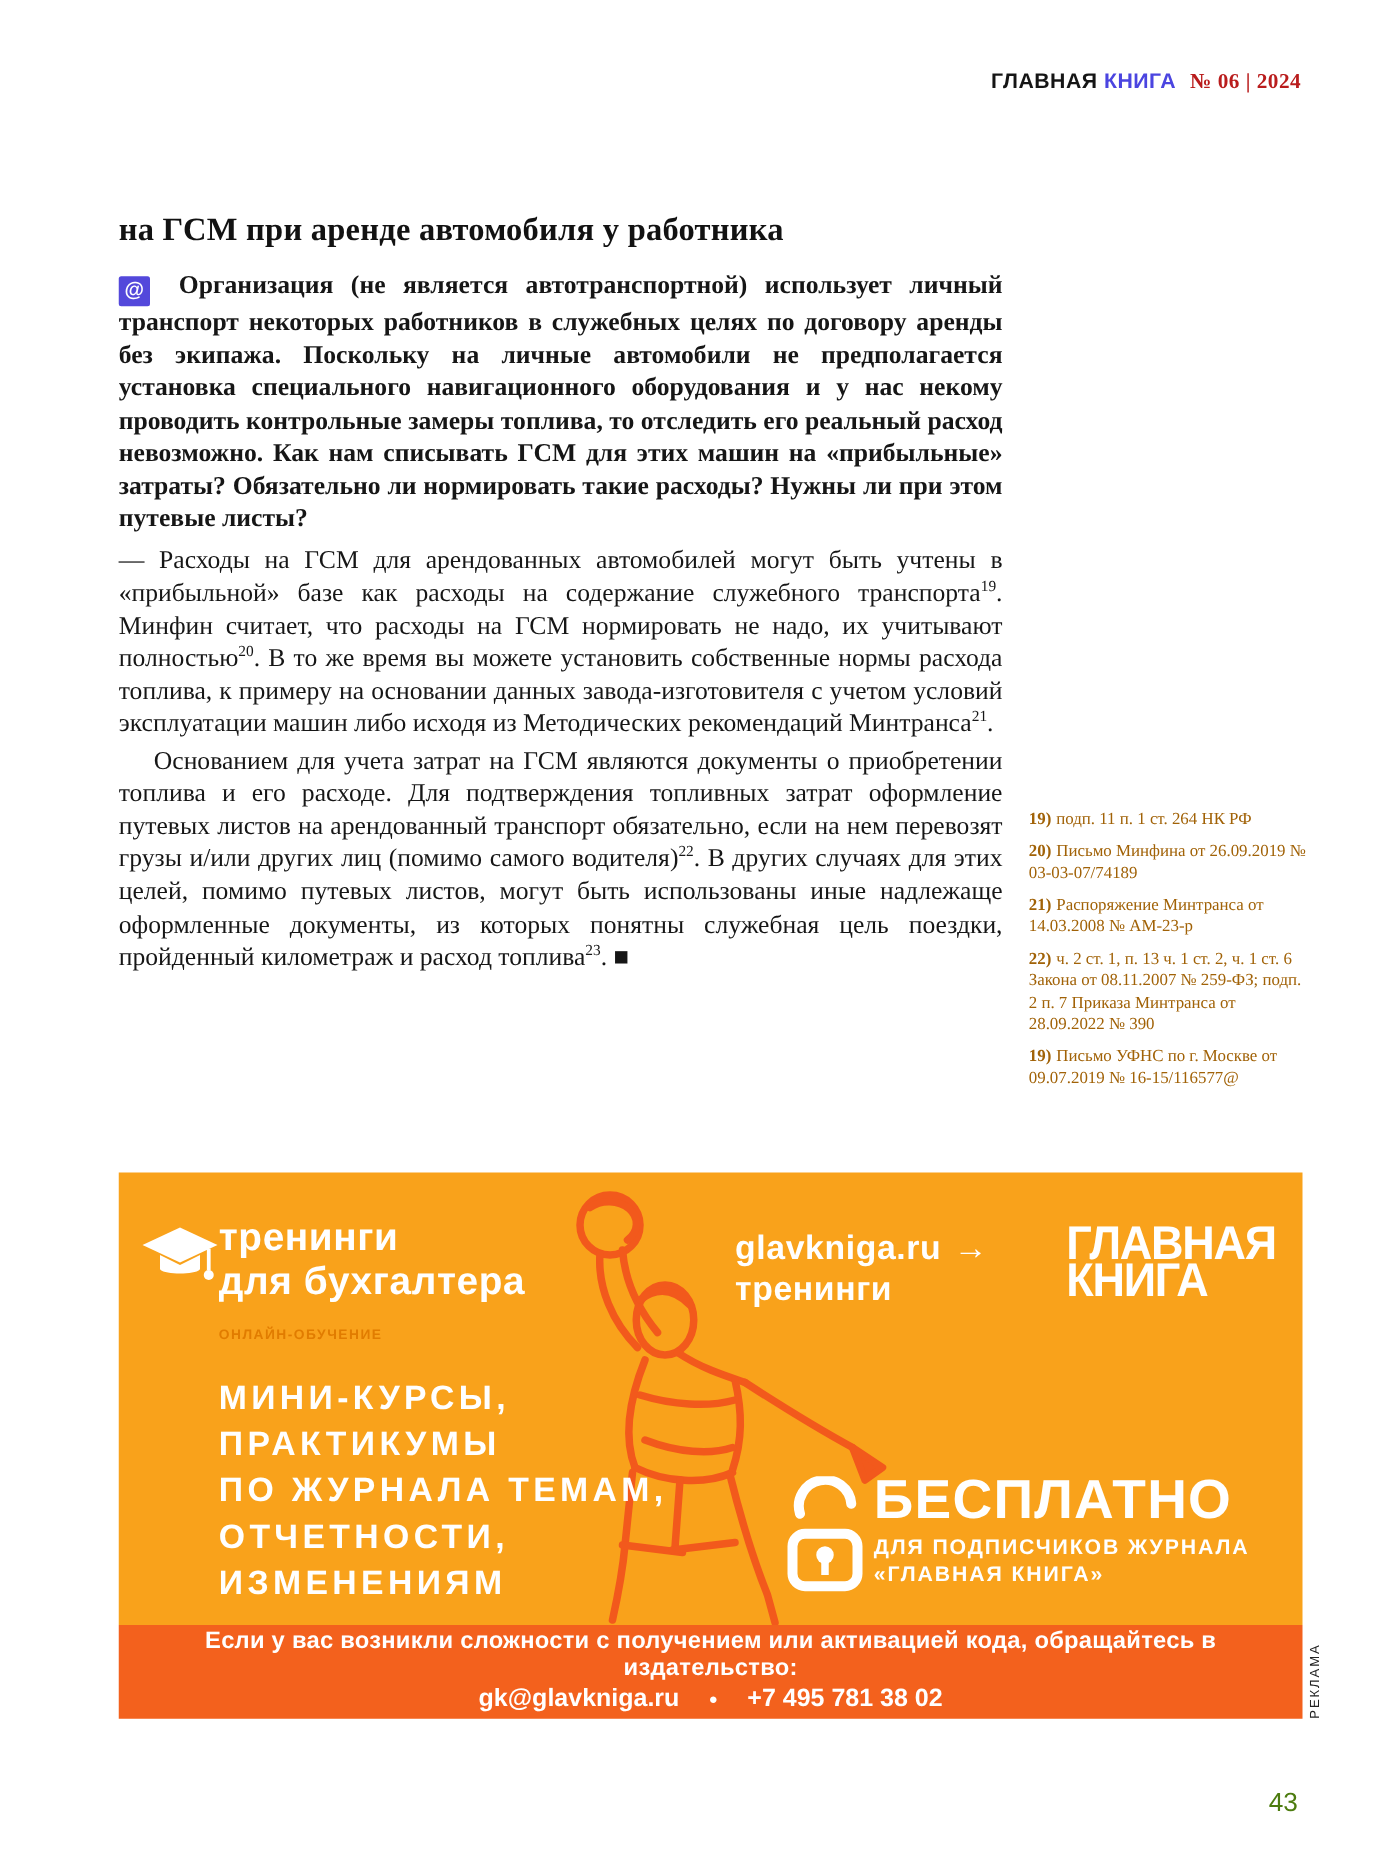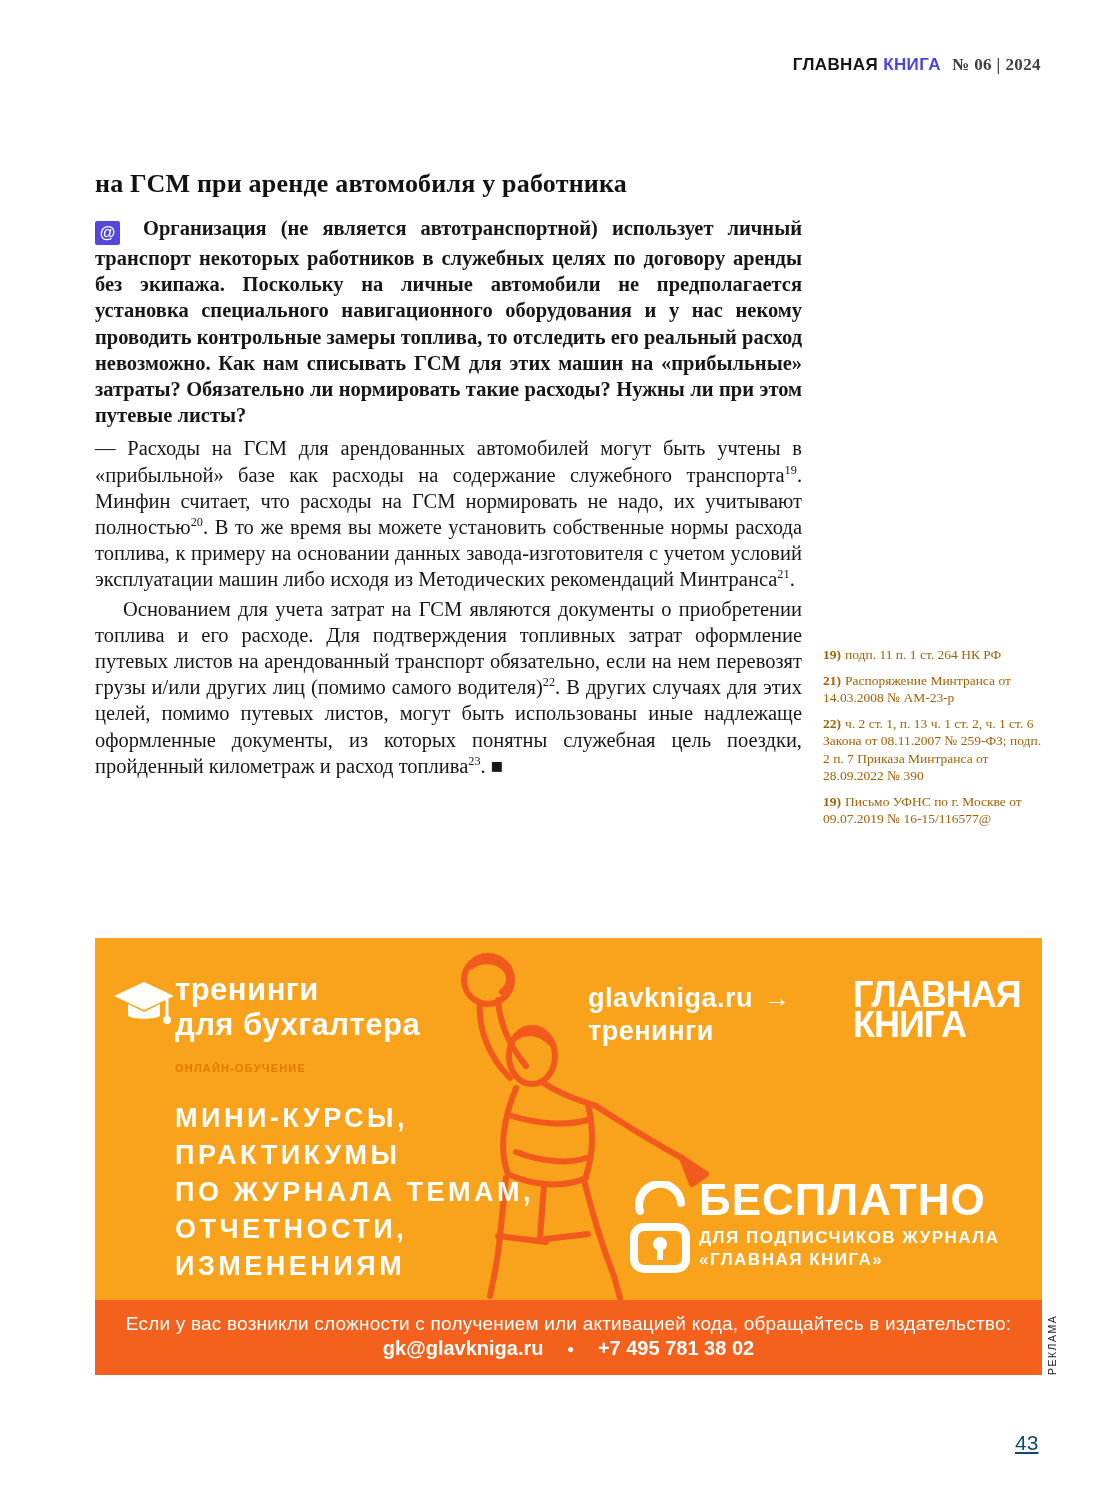--- a/index.html
+++ b/index.html
@@ -10,21 +10,21 @@
     font-family:"Liberation Serif", serif; color:#1a1a1a;
   }
   
   .header {
     position:absolute; top:55px; right:63px; text-align:right;
     font-family:"Liberation Sans", sans-serif; font-weight:bold; font-size:17px;
     letter-spacing:.4px; white-space:nowrap;
   }
   .header .brand-black { color:#151515; }
   .header .brand-blue  { color:#4b45e0; }
-  .header .issue { font-family:"Liberation Serif", serif; color:#404040; margin-left:6px; }
+  .header .issue { font-family:"Liberation Serif", serif; color:#b91c1c; margin-left:6px; }
   
   .article-title {
     position:absolute; left:95px; top:137px; width:720px;
     font-weight:bold; font-size:26px; line-height:31px; color:#121212;
     letter-spacing:.2px;
   }
   .article-body {
     position:absolute; left:95px; top:215px; width:707px;
     text-align:justify; font-size:20.5px; line-height:26.2px; color:#161616;
   }
@@ -58,33 +58,33 @@
   .training-sub { margin-top:20px; font-weight:bold; font-size:11px; letter-spacing:1.2px; }
   .figure-illustration { position:absolute; left:325px; top:8px; }
   .site-block { position:absolute; left:493px; top:44px; font-weight:bold; font-size:27px; line-height:33px; letter-spacing:.5px; }
   .site-arrow { margin-left:10px; }
   .banner-logo { position:absolute; left:758px; top:42px; font-weight:bold; font-size:36px; line-height:28px; letter-spacing:-1px; transform:scaleY(1.05); transform-origin:top left; }
   .courses { position:absolute; left:80px; top:162px; font-weight:bold; font-size:27px; line-height:37px; letter-spacing:3.5px; }
   .lock-icon { position:absolute; left:533px; top:243px; }
   .free-block { position:absolute; left:604px; top:238px; }
   .free-title { font-weight:bold; font-size:44px; letter-spacing:1px; line-height:48px; }
   .free-sub { font-weight:bold; font-size:17px; line-height:22px; letter-spacing:1.5px; margin-top:3px; }
-  .strip-line1 { margin-top:13px; font-size:19px; letter-spacing:.2px; }
+  .strip-line1 { margin-top:2px; font-size:19px; letter-spacing:.2px;font-weight:bold; }
   .strip-line2 { margin-top:2px; font-weight:bold; font-size:20px; }
   .strip-sep { font-size:12px; vertical-align:2px; margin:0 18px; }
   
   .ad-vertical {
     position:absolute; left:1046px; top:1299px; height:76px;
     writing-mode:vertical-rl; transform:rotate(180deg);
     font-family:"Liberation Sans", sans-serif; font-size:10.5px;
     letter-spacing:1.5px; color:#222222;
   }
   .page-number {
     position:absolute; left:1015px; top:1431px;
-    font-family:"Liberation Sans", sans-serif; font-size:21px; color:#0c4a6e;text-decoration:underline;
+    font-family:"Liberation Sans", sans-serif; font-size:21px; color:#4d7c0f;
   }
 </style>
 </head>
 <body>
 
 <div class="page">
 
   <div class="header">
     <span class="brand-black">ГЛАВНАЯ</span>
     <span class="brand-blue">КНИГА</span>
@@ -101,20 +101,23 @@
       <span class="at-badge">@</span>
       <span>Организация (не является автотранспортной) использует личный транспорт некоторых работников в служебных целях по договору аренды без экипажа. Поскольку на личные автомобили не предполагается установка специального навигационного оборудования и у нас некому проводить контрольные замеры топлива, то отследить его реальный расход невозможно. Как нам списывать ГСМ для этих машин на «прибыльные» затраты? Обязательно ли нормировать такие расходы? Нужны ли при этом путевые листы?</span>
     </p>
     <p class="answer-p">—  Расходы на ГСМ для арендованных автомобилей могут быть учтены в «прибыльной» базе как расходы на содержание служебного транспорта<sup>19</sup>. Минфин считает, что расходы на ГСМ нормировать не надо, их учитывают полностью<sup>20</sup>. В то же время вы можете установить собственные нормы расхода топлива, к примеру на основании данных завода-изготовителя с учетом условий эксплуатации машин либо исходя из Методических рекомендаций Минтранса<sup>21</sup>.</p>
     <p class="answer-p indent">Основанием для учета затрат на ГСМ являются документы о приобретении топлива и его расходе. Для подтверждения топливных затрат оформление путевых листов на арендованный транспорт обязательно, если на нем перевозят грузы и/или других лиц (помимо самого водителя)<sup>22</sup>. В других случаях для этих целей, помимо путевых листов, могут быть использованы иные надлежаще оформленные документы, из которых понятны служебная цель поездки, пройденный километраж и расход топлива<sup>23</sup>. ■</p>
   </div>
 
   <div class="footnotes">
     <div class="footnote">
       <span class="fn-num">19)</span><span>подп. 11 п. 1 ст. 264 НК РФ</span>
+    </div>
+    <div class="footnote">
+      <span class="fn-num">20)</span><span>Письмо Минфина от 26.09.2019 № 03-03-07/74189</span>
     </div>
     <div class="footnote">
       <span class="fn-num">21)</span><span>Распоряжение Минтранса от 14.03.2008 № АМ-23-р</span>
     </div>
     <div class="footnote">
       <span class="fn-num">22)</span><span>ч. 2 ст. 1, п. 13 ч. 1 ст. 2, ч. 1 ст. 6 Закона от 08.11.2007 № 259-ФЗ; подп. 2 п. 7 Приказа Минтранса от 28.09.2022 № 390</span>
     </div>
     <div class="footnote">
       <span class="fn-num">19)</span><span>Письмо УФНС по г. Москве от 09.07.2019 № 16-15/116577@</span>
     </div>

